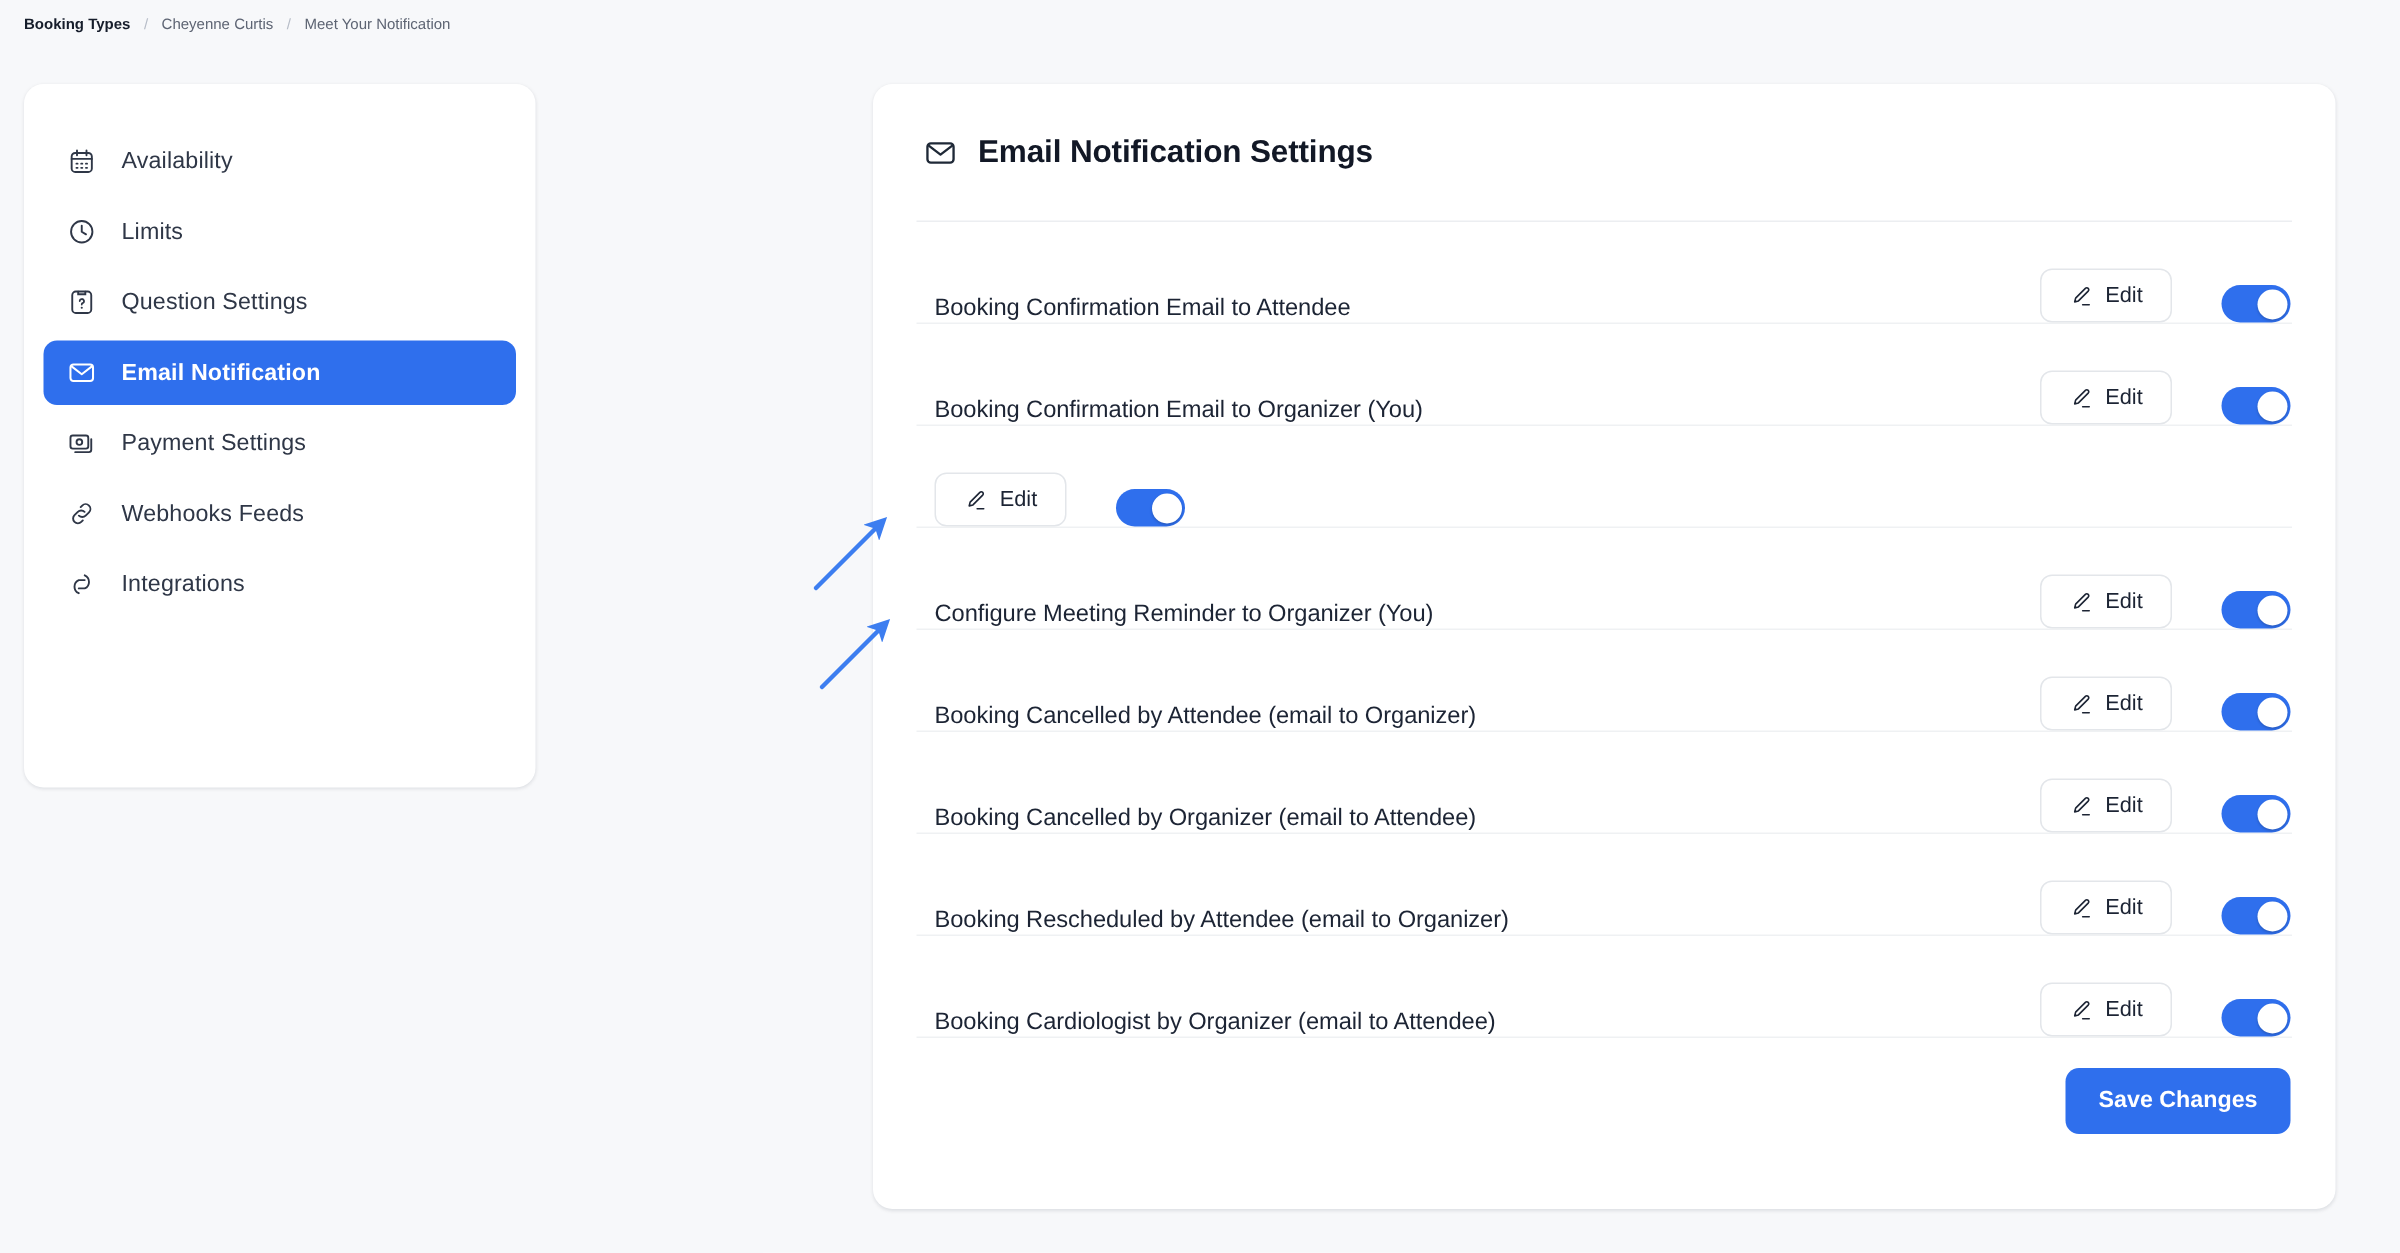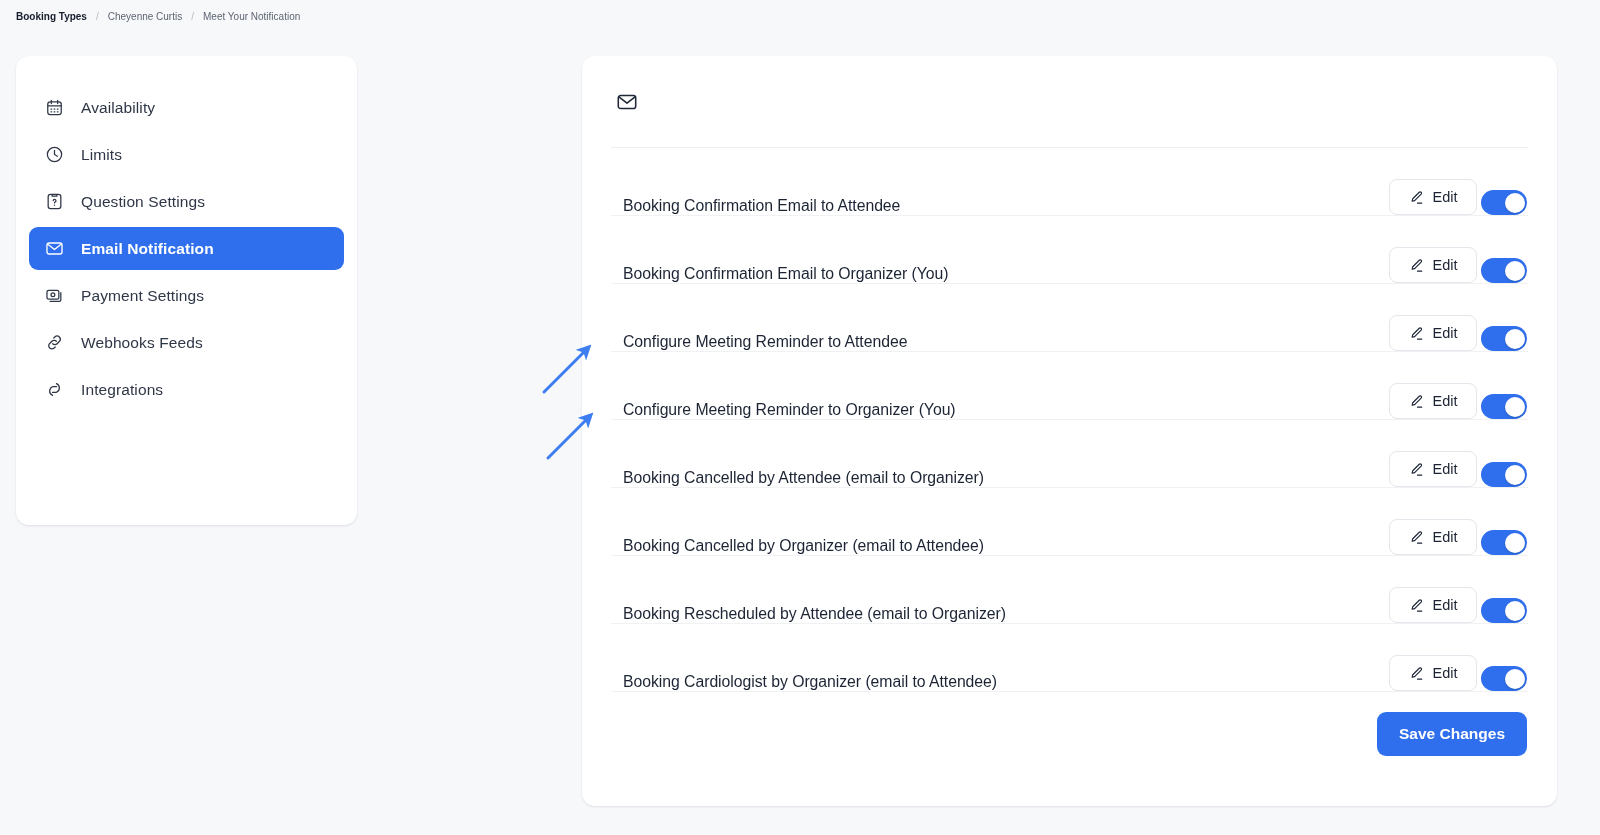--- a/index.html
+++ b/index.html
@@ -72,21 +72,21 @@
   }
   .row-label {
     flex: 1 1 auto; font-size: 15.8px; color: #1c2434; letter-spacing: -.05px;
   }
   .edit-btn {
     display: inline-flex; align-items: center; justify-content: center; gap: 9px;
     width: 88px; height: 36px;
     border: 1px solid #e3e6ea; border-radius: 8px;
     background: #fff; cursor: pointer;
     font-size: 14.5px; color: #1c2434; font-weight: 500;
-    margin-right: 4px;
+    margin-right: 33px;
   }
   .edit-btn .pencil { width: 15px; height: 15px; color: #1c2434; display:flex; }
   .toggle {
     width: 46px; height: 25px; border-radius: 13px;
     background: #2f6fed; position: relative; cursor: pointer;
     flex: 0 0 46px;
   }
   .toggle .knob {
     position: absolute; top: 2.5px; right: 2.5px;
     width: 20px; height: 20px; border-radius: 50%;
@@ -205,20 +205,21 @@
 
   <div class="main-card">
 
     <div class="panel-title-row">
       <span class="panel-title-icon">
         <svg width="22" height="22" viewBox="0 0 24 24" fill="none" stroke="currentColor" stroke-width="1.7" stroke-linecap="round" stroke-linejoin="round">
           <rect x="2.5" y="5" width="19" height="14" rx="2.5"></rect>
             <path d="M3.2 6.4 12 13.2l8.8-6.8"></path>
         </svg>
       </span>
+      <span class="panel-title">Email Notification Settings</span>
     </div>
     <div class="panel-divider"></div>
 
     <div class="rows">
 
       <div class="row">
         <span class="row-label">Booking Confirmation Email to Attendee</span>
         <button class="edit-btn">
           <span class="pencil">
               <svg width="15" height="15" viewBox="0 0 24 24" fill="none" stroke="currentColor" stroke-width="1.7" stroke-linecap="round" stroke-linejoin="round">
@@ -243,21 +244,20 @@
               </svg>
             </span>
           <span>Edit</span>
         </button>
         <div class="toggle">
             <span class="knob"></span>
           </div>
       </div>
 
       <div class="row">
-        <span class="row-label">Configure Meeting Reminder to Attendee</span>
         <button class="edit-btn">
           <span class="pencil">
               <svg width="15" height="15" viewBox="0 0 24 24" fill="none" stroke="currentColor" stroke-width="1.7" stroke-linecap="round" stroke-linejoin="round">
                 <path d="M16.4 3.6a2.1 2.1 0 0 1 3 3L9 17l-4 1 1-4Z"></path>
                 <path d="M13.5 21h7"></path>
               </svg>
             </span>
           <span>Edit</span>
         </button>
         <div class="toggle">

